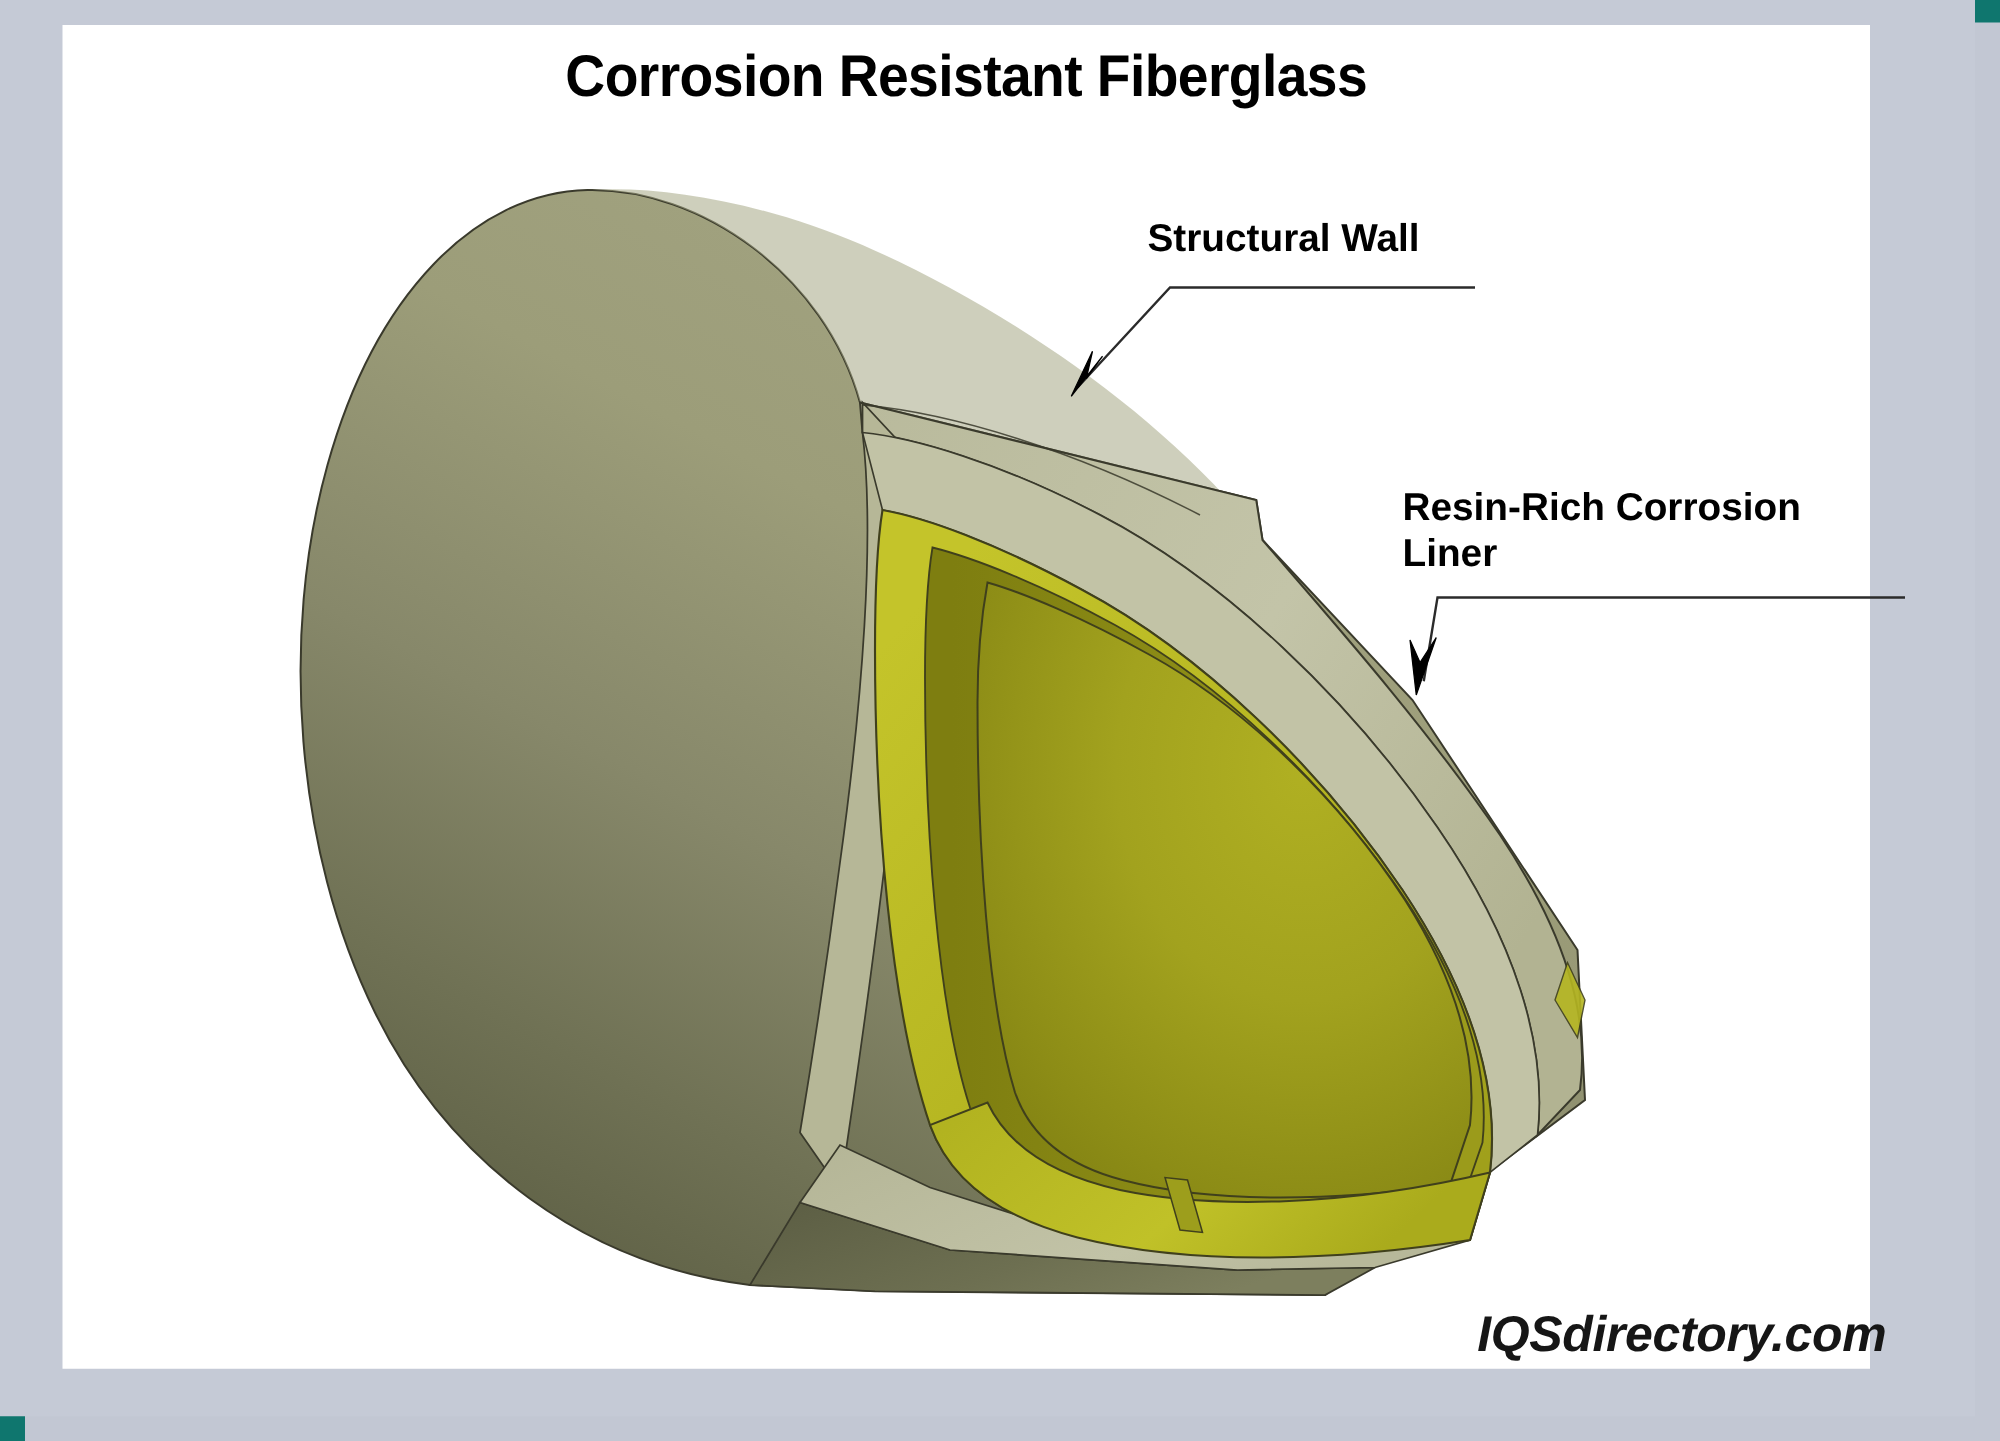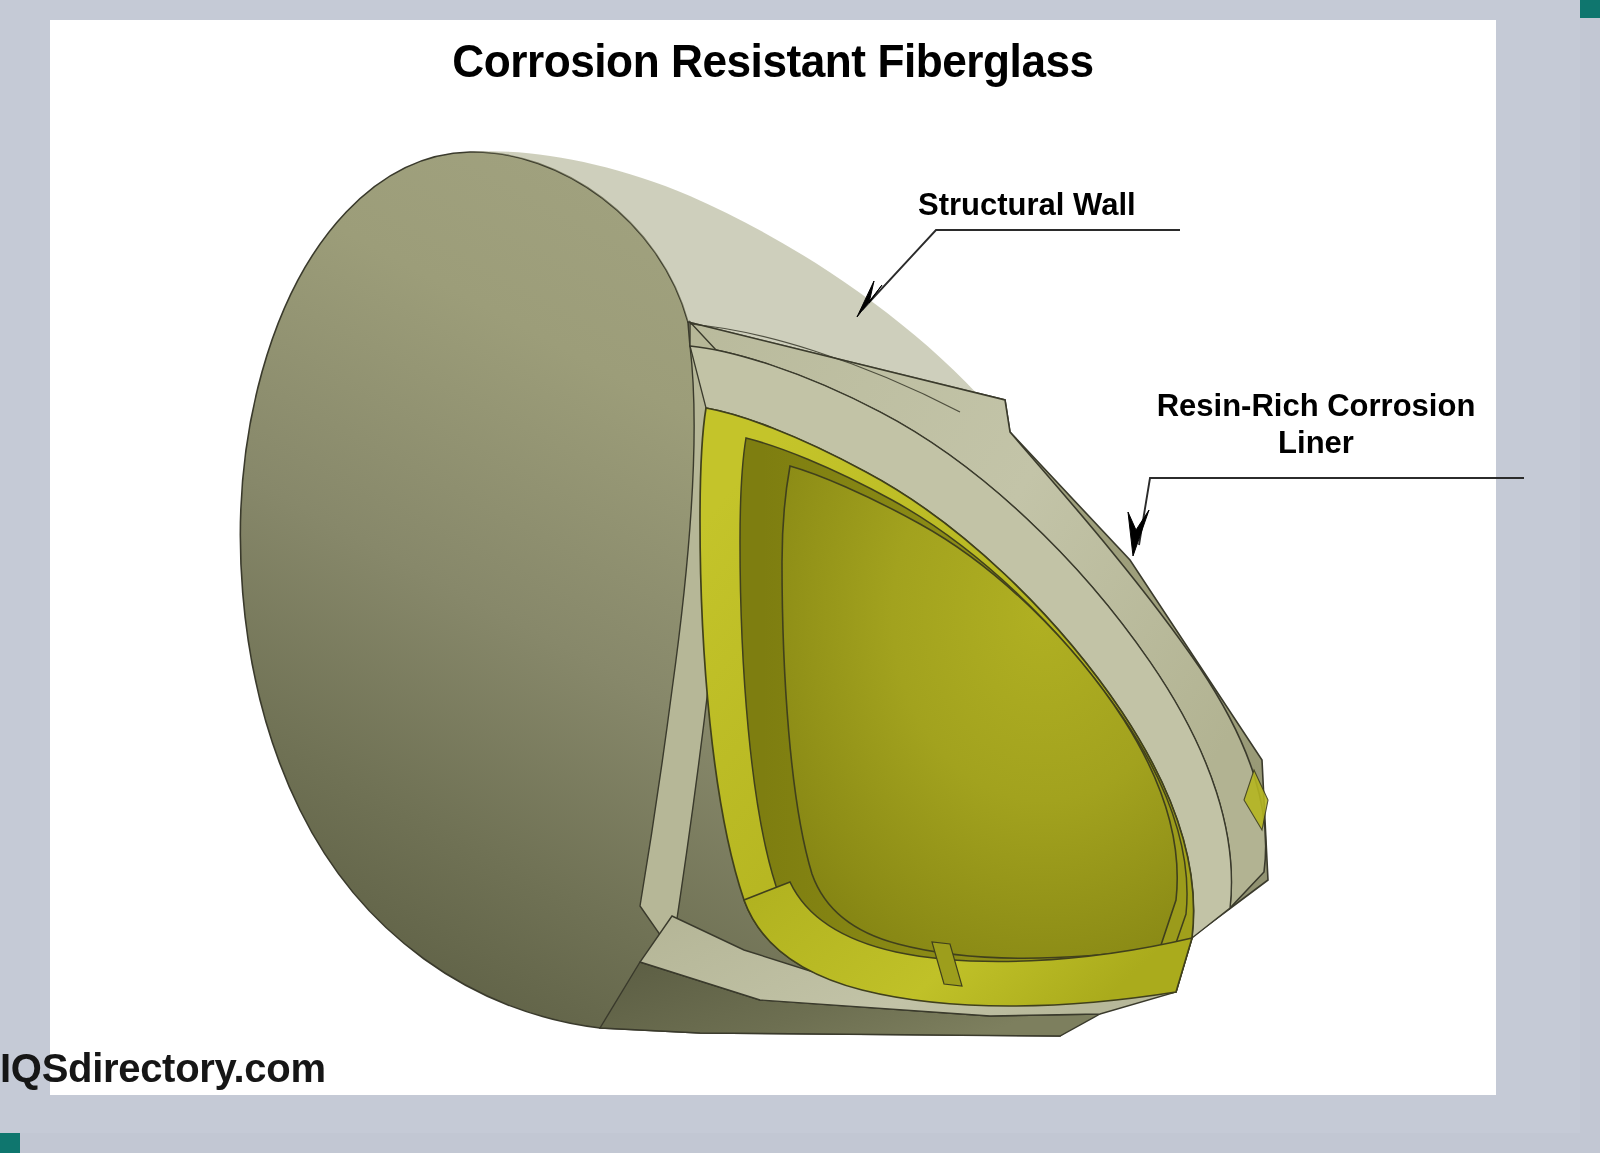--- a/index.html
+++ b/index.html
@@ -78,42 +78,42 @@
     font-weight: bold;
     color: #000000;
     font-family: "Liberation Sans", sans-serif;
     font-size: 31px;
     line-height: 1.18;
     white-space: pre-line;
   }
 
   .label-structural {
     left: 918px;
-    top: 187px;
+    top: 173px;
     text-align: right;
   }
 
   .label-liner {
     left: 1122px;
     top: 388px;
     width: 388px;
-    text-align: center;
   }
 
   .watermark {
     position: absolute;
     left: 0px;
     top: 1046px;
     width: 1509px;
-    text-align: left;
+    text-align: right;
     font-size: 40px;
     font-weight: bold;
     color: #161616;
     font-family: "Liberation Sans", sans-serif;
     letter-spacing: -0.3px;
+    font-style: italic;
   }
 </style>
 </head>
 <body>
 
 <div id="page">
 
   <div class="frame-shadow"></div>
   <div class="frame-band"></div>
   <div class="frame-inner-white"></div>

